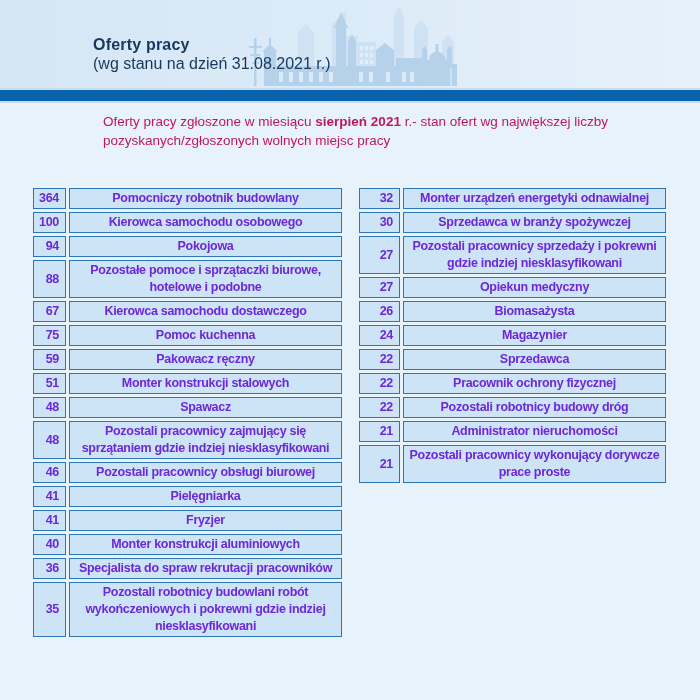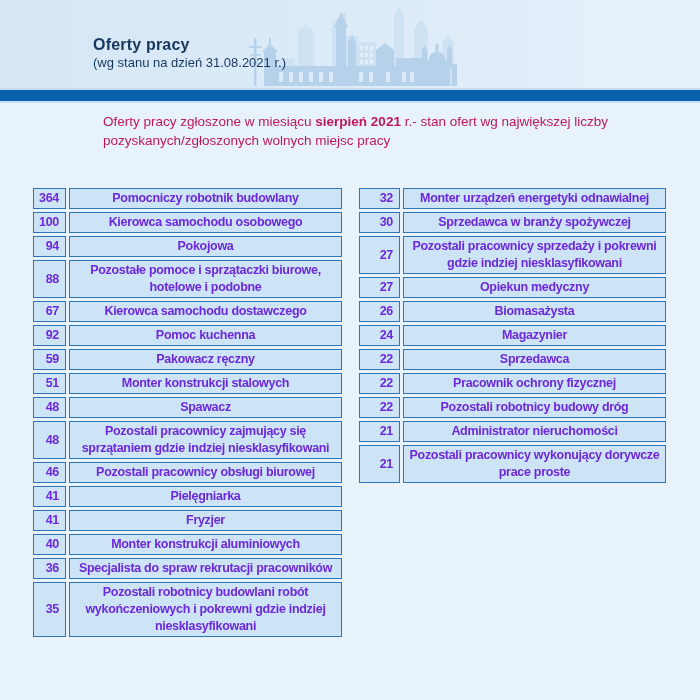--- a/index.html
+++ b/index.html
@@ -9,21 +9,21 @@
     font-family:"Liberation Sans", sans-serif;
   }
   
   .header {
     position:absolute; left:0; top:0; width:700px; height:88px;
     background:linear-gradient(to right,#d5e6f5 0%, #dcebf8 50%, #e7f1fa 100%);
   }
   .skyline { position:absolute; left:246px; top:2px; width:214px; height:84px; }
   .title-block { position:absolute; left:93px; top:36px; color:#17375e; }
   .title { font-size:16px; font-weight:bold; letter-spacing:.2px; }
-  .subtitle { font-size:13px; margin-top:1px; }
+  .subtitle { font-size:16px; margin-top:1px; }
   .bar {
     position:absolute; left:0; top:88px; width:700px; height:15px;
     background:#0a62af; box-sizing:border-box;
     border-top:2px solid #c6dcf0; border-bottom:2px solid #c6dcf0;
   }
   
   .intro {
     position:absolute; left:103px; top:112px; width:520px; margin:0;
     color:#be185d; font-size:13.5px; line-height:19px;
   }
@@ -158,21 +158,21 @@
           <td class="num">88</td>
           <td class="job">Pozostałe pomoce i sprzątaczki biurowe, hotelowe i podobne</td>
         </tr>
 
         <tr>
           <td class="num">67</td>
           <td class="job">Kierowca samochodu dostawczego</td>
         </tr>
 
         <tr>
-          <td class="num">92</td>
+          <td class="num">75</td>
           <td class="job">Pomoc kuchenna</td>
         </tr>
 
         <tr>
           <td class="num">59</td>
           <td class="job">Pakowacz ręczny</td>
         </tr>
 
         <tr>
           <td class="num">51</td>

